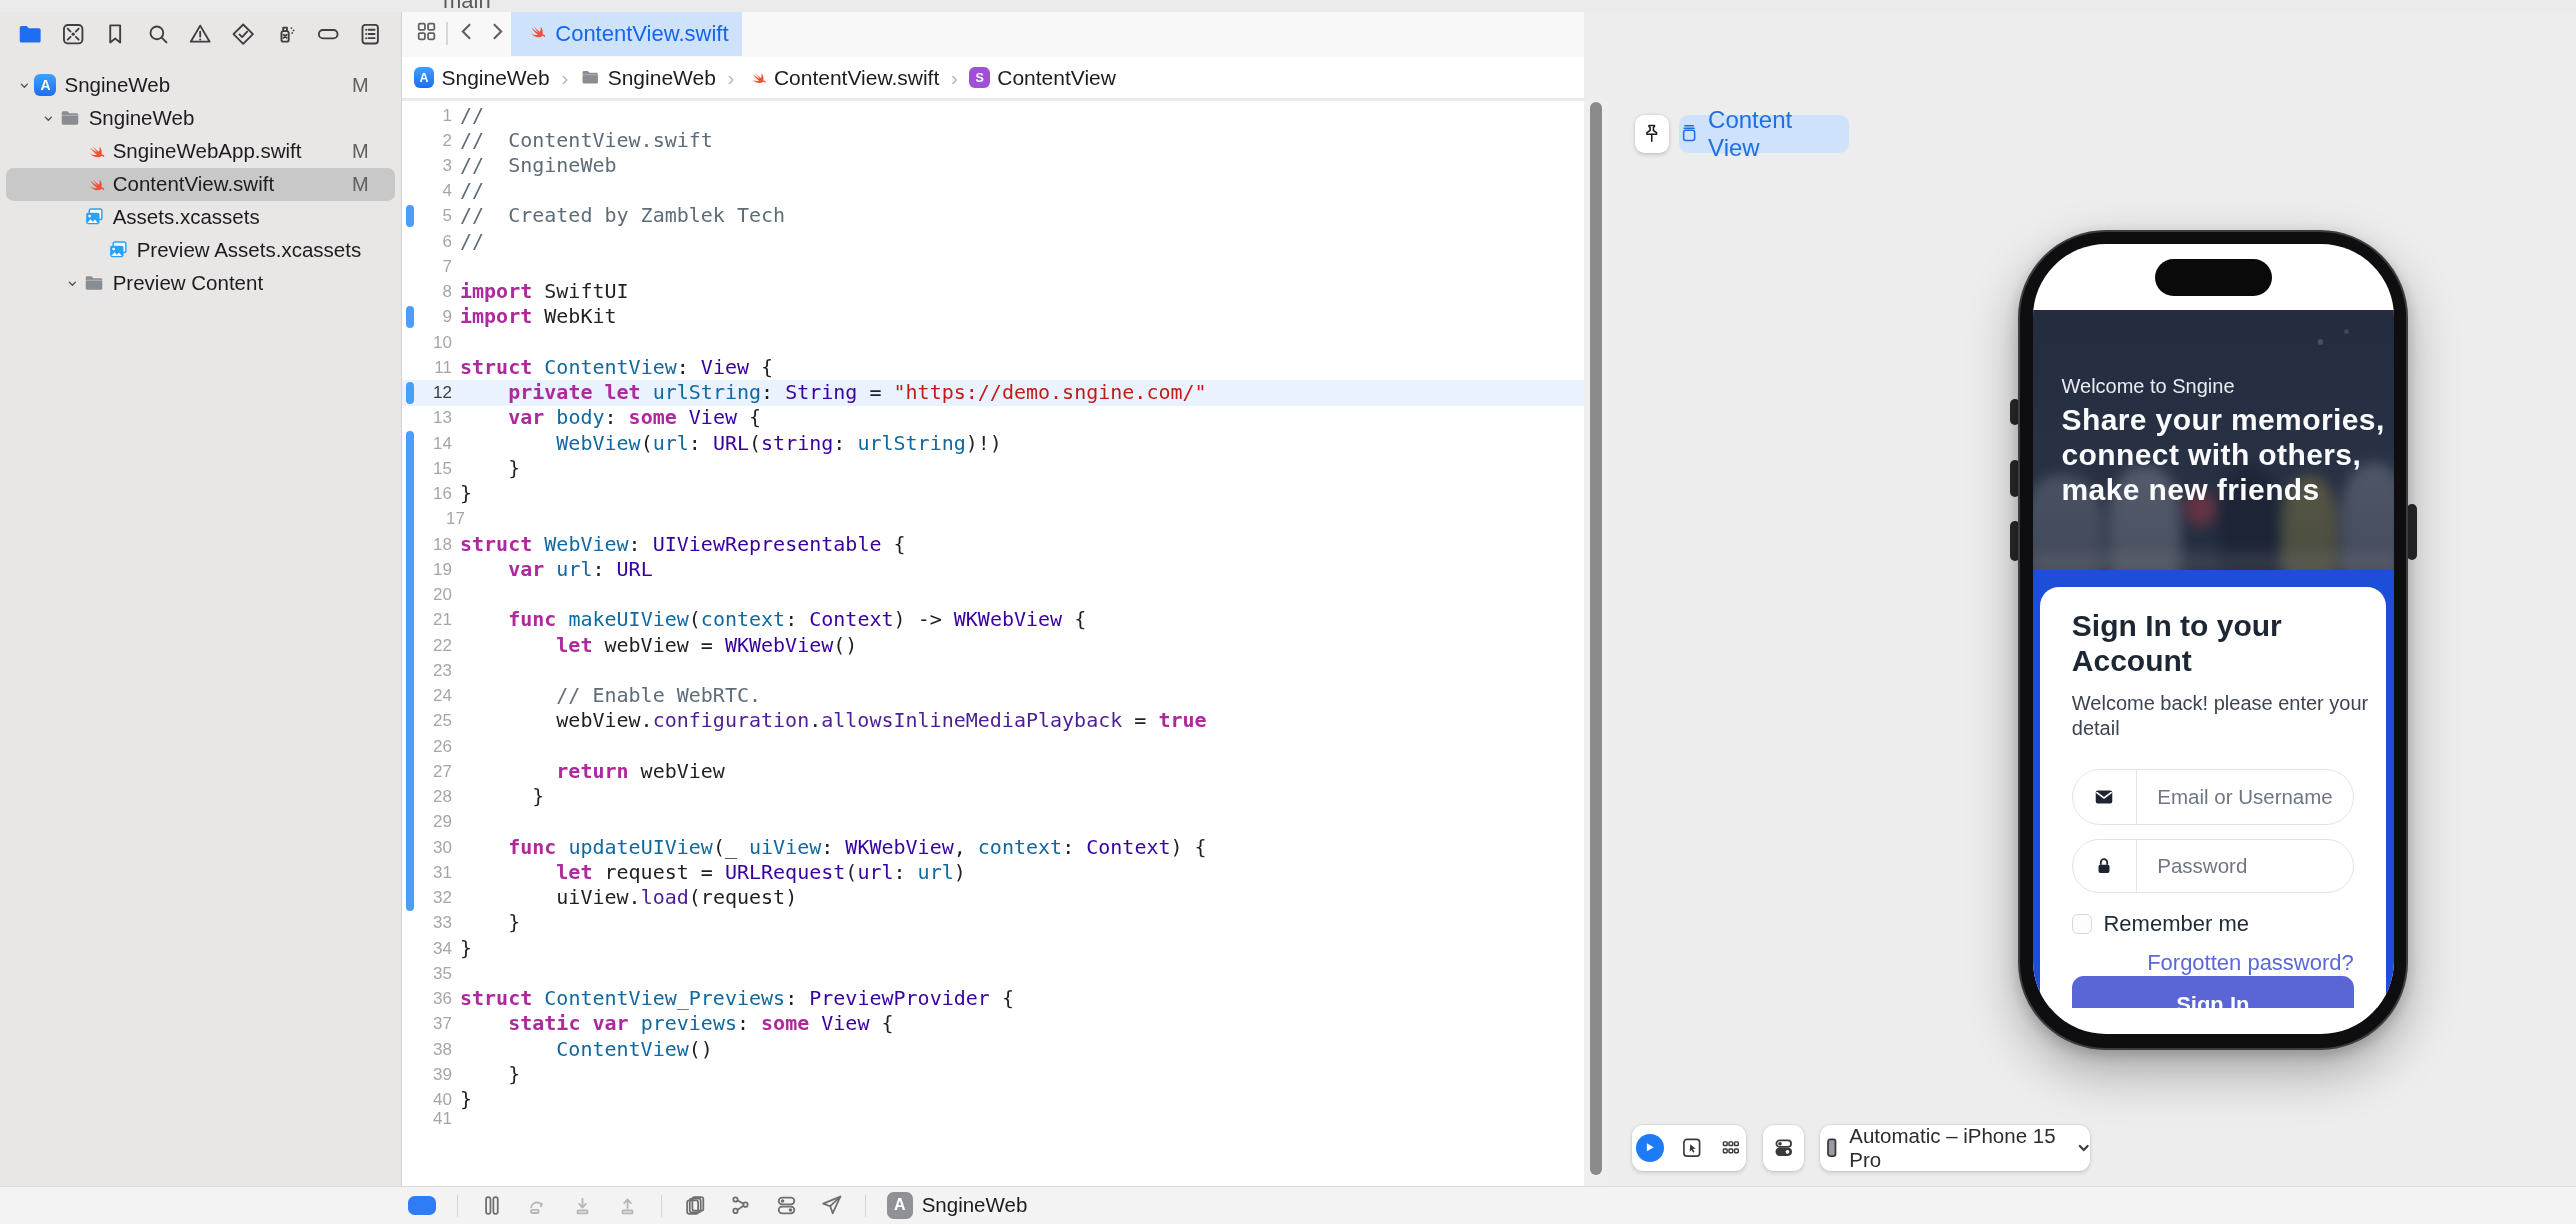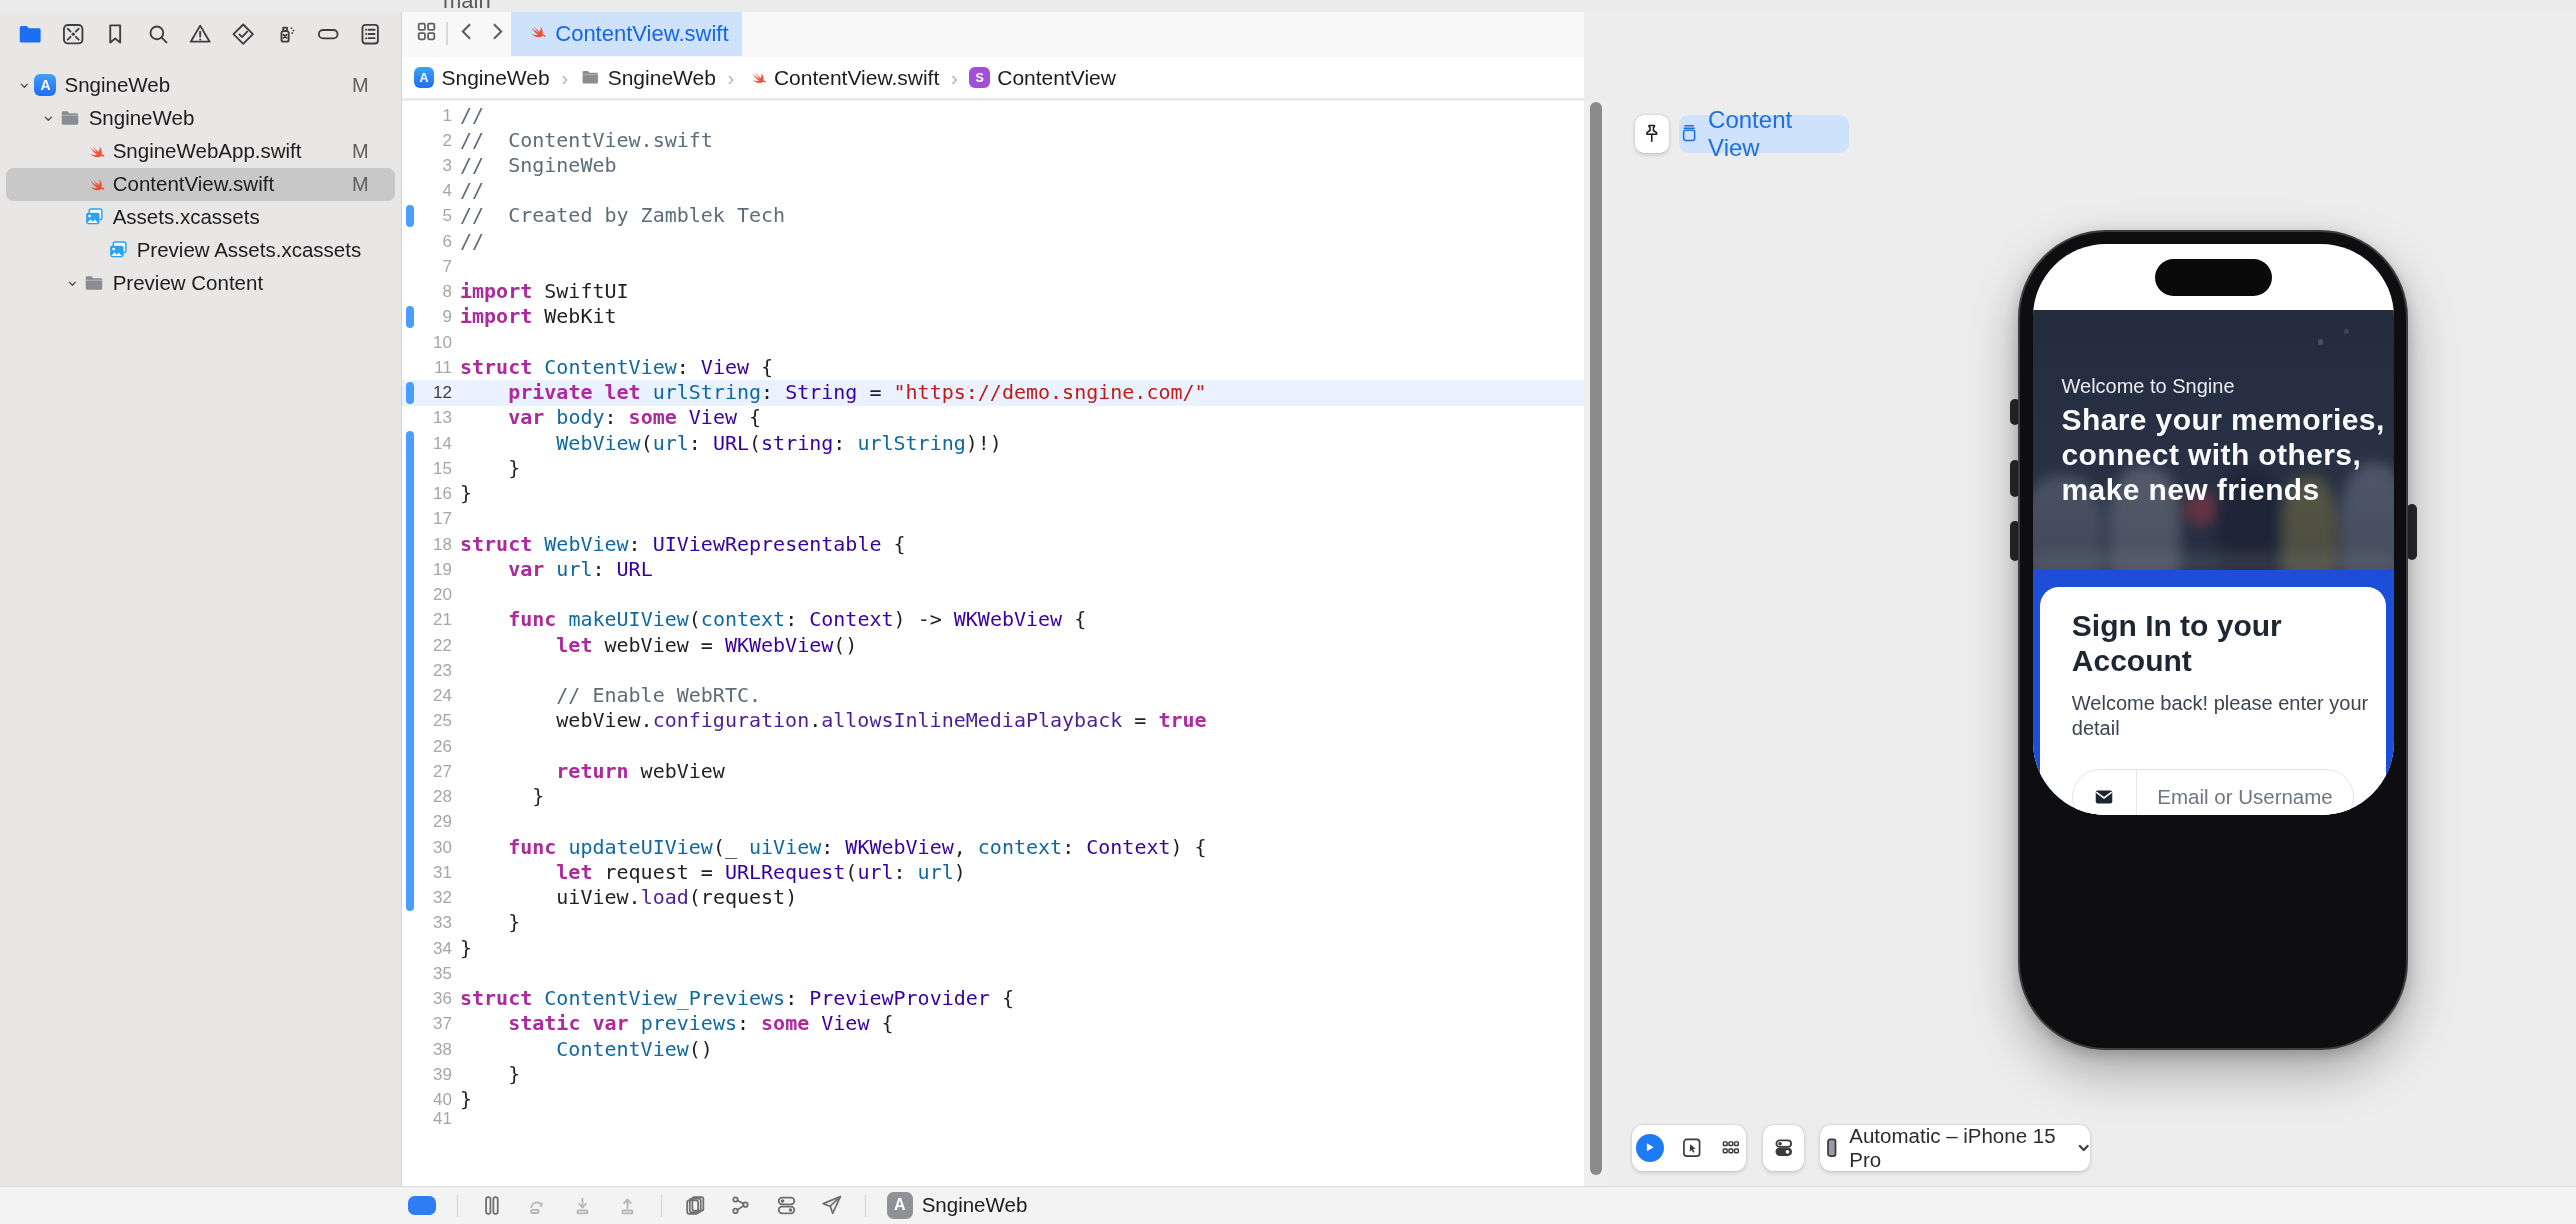--- a/index.html
+++ b/index.html
@@ -82,21 +82,21 @@
   .playcirc{width:28px;height:28px;border-radius:50%;background:#1f7bf5;display:flex;
             align-items:center;justify-content:center;}
   .playcirc svg{width:14.7px;height:14.7px;}
   .ctrlic{width:23.5px;height:23.5px;color:#3a3a3c;}
   .ctrlic svg{width:23.5px;height:23.5px;}
   
   #phone{position:absolute;left:434px;top:218px;width:390px;height:820px;background:#0e0e10;
          border:2.2px solid #3d3d3f;border-radius:88px;box-sizing:border-box;
          box-shadow:0 22px 51px rgba(0,0,0,.30), 0 4.4px 13.2px rgba(0,0,0,.18);}
   .sidebtn{position:absolute;width:10.3px;background:#2a2a2c;border-radius:5.1px;}
-  #screen{position:absolute;left:12.5px;top:12.5px;width:361px;height:571px;background:#ffffff;
+  #screen{position:absolute;left:12.5px;top:12.5px;width:361px;height:790px;background:#ffffff;
           border-radius:73px;overflow:hidden;}
   #dynisland{position:absolute;left:122px;top:14.7px;width:117px;height:37px;border-radius:19px;background:#0a0a0b;}
   #hero{position:absolute;left:0;top:66px;width:361px;height:260px;background:#2b3548;overflow:hidden;}
   .blob{position:absolute;filter:blur(6.6px);border-radius:45% 45% 20% 20%;}
   #hero .shade{position:absolute;inset:0;background:linear-gradient(180deg,rgba(26,33,50,.45),rgba(26,33,50,.18) 55%,rgba(26,33,50,.35));}
   #hero .welcome{position:absolute;left:29px;top:65px;font-size:20px;color:#e8ecf2;}
   #hero .headline{position:absolute;left:29px;top:92px;font-size:30px;line-height:35px;
                   font-weight:600;color:#fafbfd;letter-spacing:0.4px;}
   #phonebody{position:absolute;left:0;top:326px;width:361px;height:438px;background:#1d4ed8;text-decoration:underline;}
   #card{position:absolute;left:7.3px;top:17px;width:346px;height:421px;background:#ffffff;
@@ -388,21 +388,21 @@
         <div class="gnum" style="top: 153px;">7</div>
         <div class="gnum" style="top: 178px;">8</div>
         <div class="gnum" style="top: 203px;">9</div>
         <div class="gnum" style="top: 229px;">10</div>
         <div class="gnum" style="top: 254px;">11</div>
         <div class="gnum cur" style="top: 279px;">12</div>
         <div class="gnum" style="top: 304px;">13</div>
         <div class="gnum" style="top: 330px;">14</div>
         <div class="gnum" style="top: 355px;">15</div>
         <div class="gnum" style="top: 380px;">16</div>
-        <div class="gnum" style="top: 405px;">17</div>
+        <div class="gnum" style="top: 405px; margin-left: 13px;">17</div>
         <div class="gnum" style="top: 431px;">18</div>
         <div class="gnum" style="top: 456px;">19</div>
         <div class="gnum" style="top: 481px;">20</div>
         <div class="gnum" style="top: 506px;">21</div>
         <div class="gnum" style="top: 532px;">22</div>
         <div class="gnum" style="top: 557px;">23</div>
         <div class="gnum" style="top: 582px;">24</div>
         <div class="gnum" style="top: 607px;">25</div>
         <div class="gnum" style="top: 633px;">26</div>
         <div class="gnum" style="top: 658px;">27</div>

